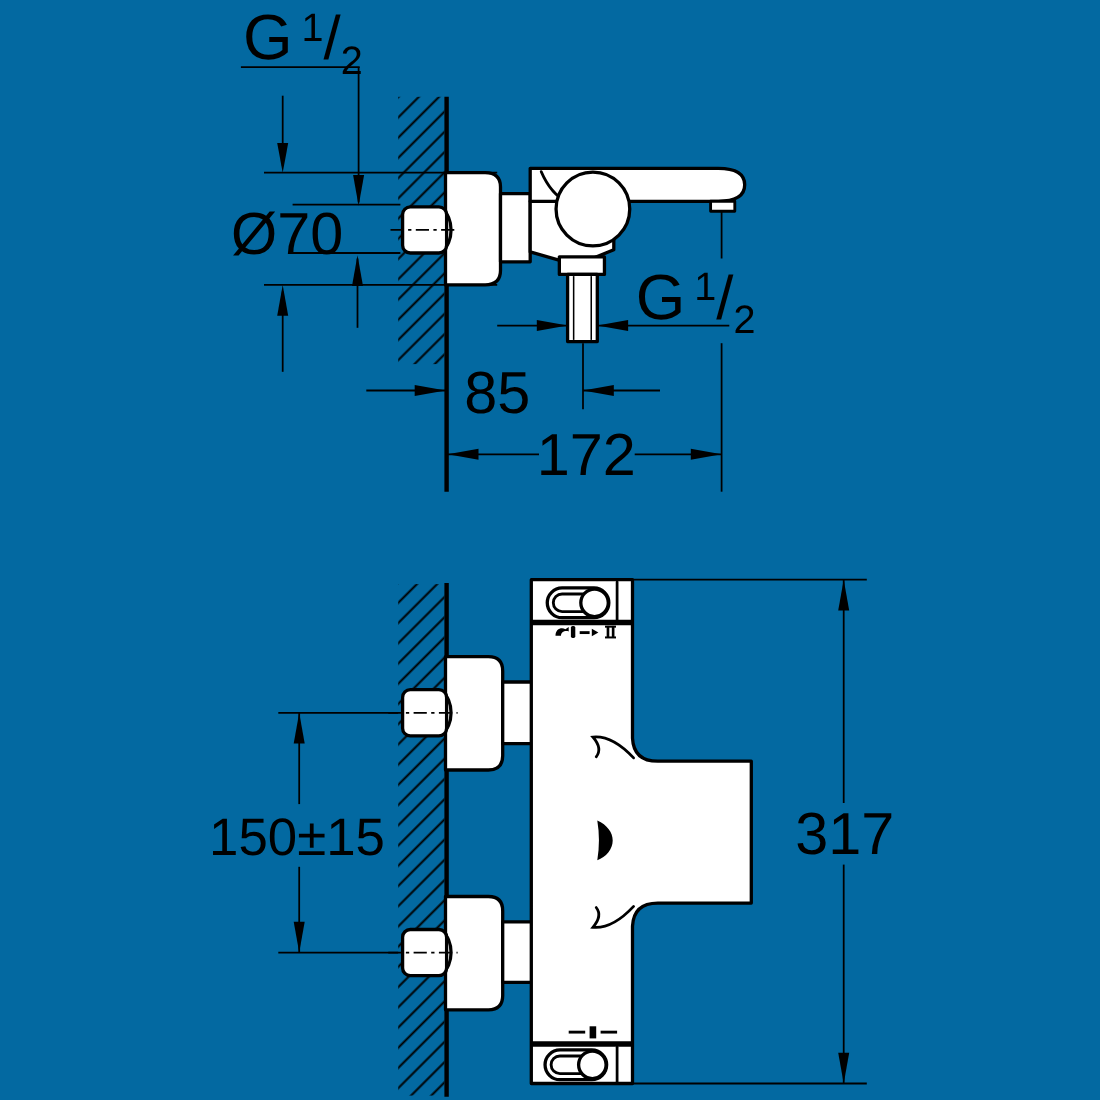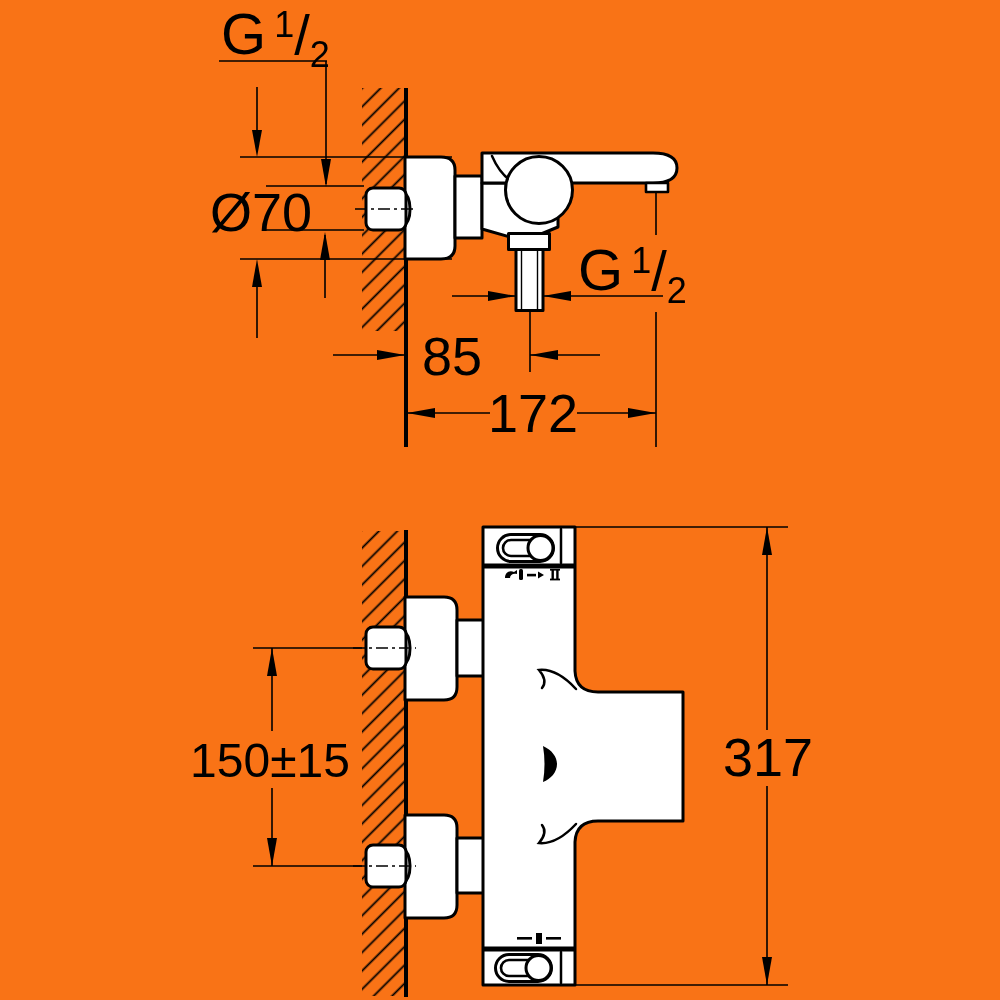--- a/index.html
+++ b/index.html
@@ -1,16 +1,16 @@
 <!DOCTYPE html>
 <html><head>
 <meta charset="utf-8">
 <style>
   html,body{margin:0;padding:0;background:#fff;}
-  #stage{position:relative;width:1000px;height:1000px;background:#f97316;overflow:hidden;}
+  #stage{position:relative;width:1000px;height:1000px;background:#0369a1;overflow:hidden;}
   svg{display:block;}
   .ol{fill:#ffffff;stroke:#000;stroke-width:3;stroke-linejoin:round;}
   .ol2{fill:#ffffff;stroke:#000;stroke-width:2.6;stroke-linejoin:round;}
   .nf{fill:none;stroke:#000;stroke-width:2.5;stroke-linecap:round;}
   .thin{fill:none;stroke:#000;stroke-width:1.6;}
   .thin2{fill:none;stroke:#000;stroke-width:1.4;}
   .cl{fill:none;stroke:#000;stroke-width:1.5;stroke-dasharray:12 4 3 4;}
   .thick{fill:none;stroke:#000;stroke-width:5;}
   .wall{fill:none;stroke:#000;stroke-width:4;}
   .ah{fill:#000;stroke:none;}

